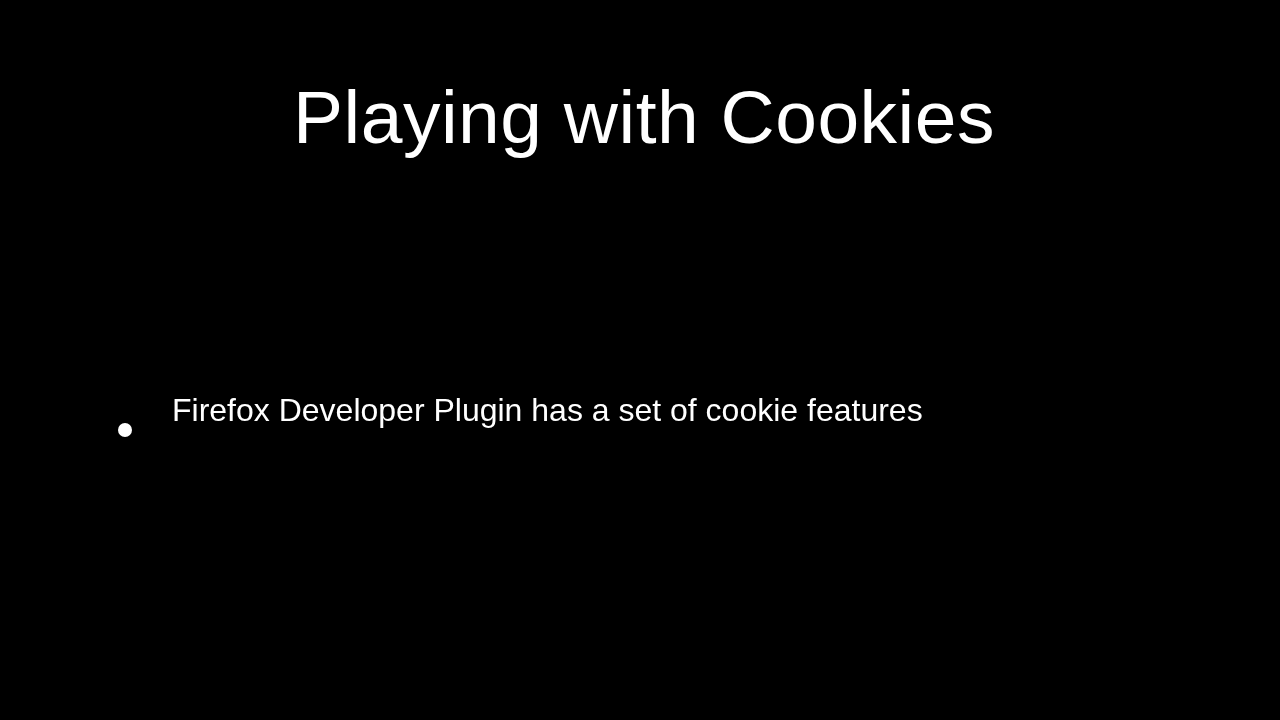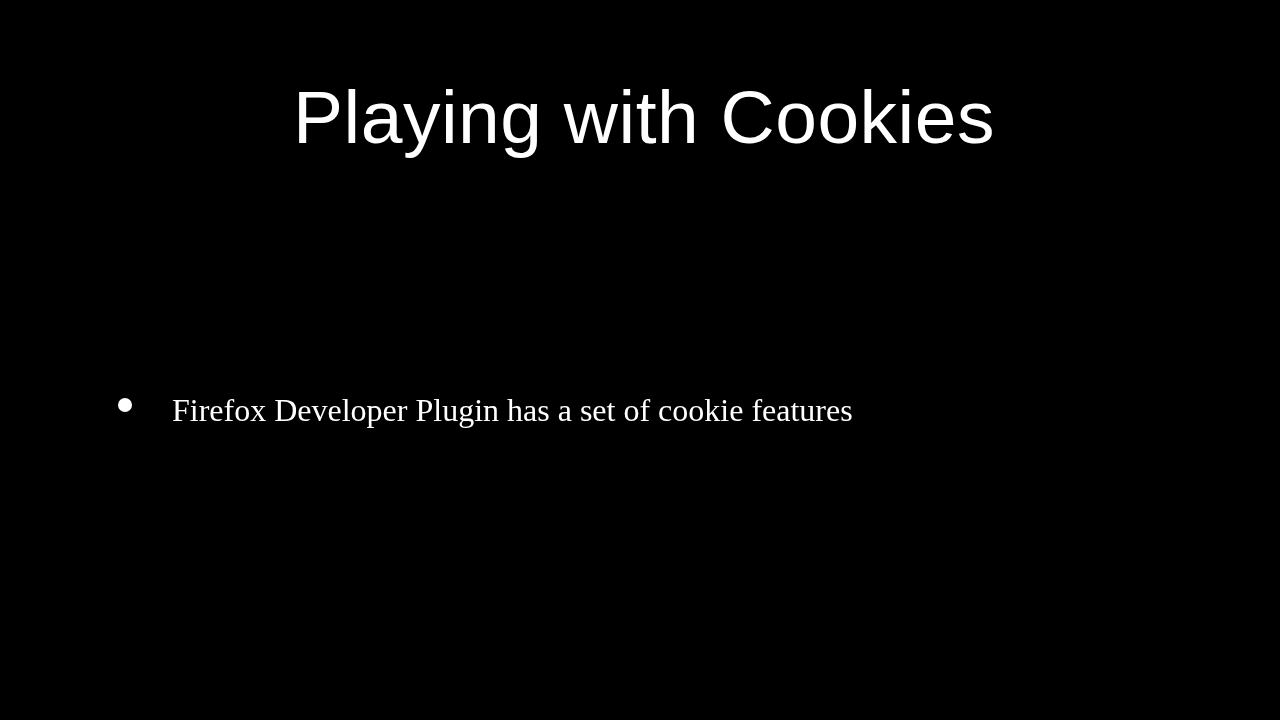--- a/index.html
+++ b/index.html
@@ -31,23 +31,22 @@
       letter-spacing: 0.5px;
     }
     .bullet-list {
       position: absolute;
       top: 368px;
       left: 102px;
       list-style: none;
     }
     .bullet-item {
       display: flex;
-      align-items: flex-start;
+      align-items: flex-end;
       margin-bottom: 44px;
-      font-family: Liberation Serif, serif;
     }
     .bullet-dot {
       width: 14px;
       height: 14px;
       background-color: #ffffff;
       border-radius: 50%;
       margin-right: 36px;
       margin-top: 14px;
       flex-shrink: 0;
     }

